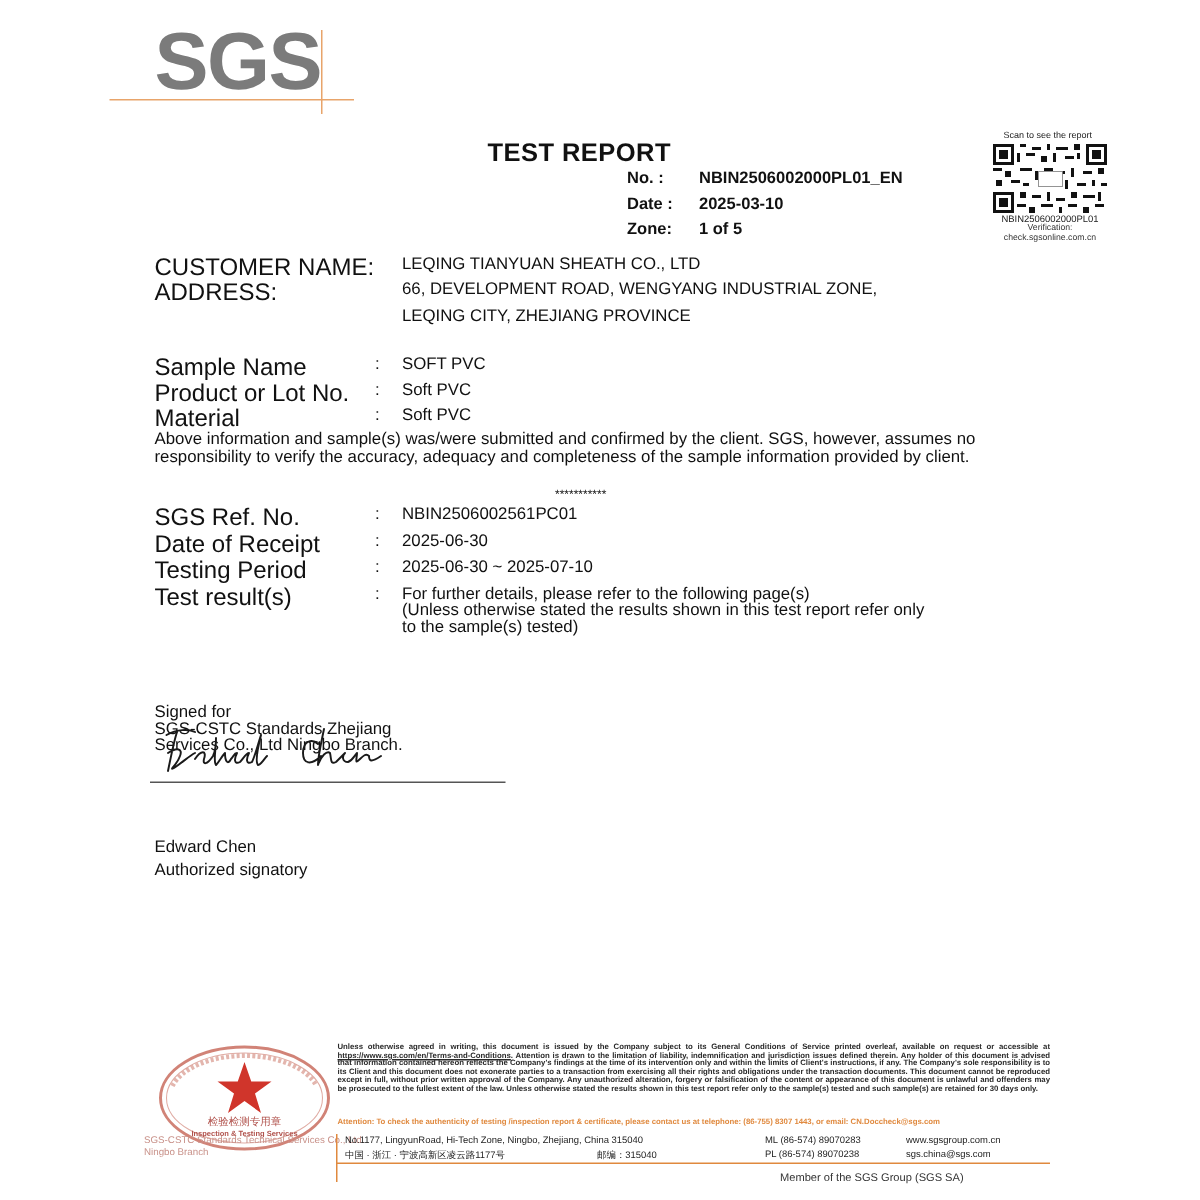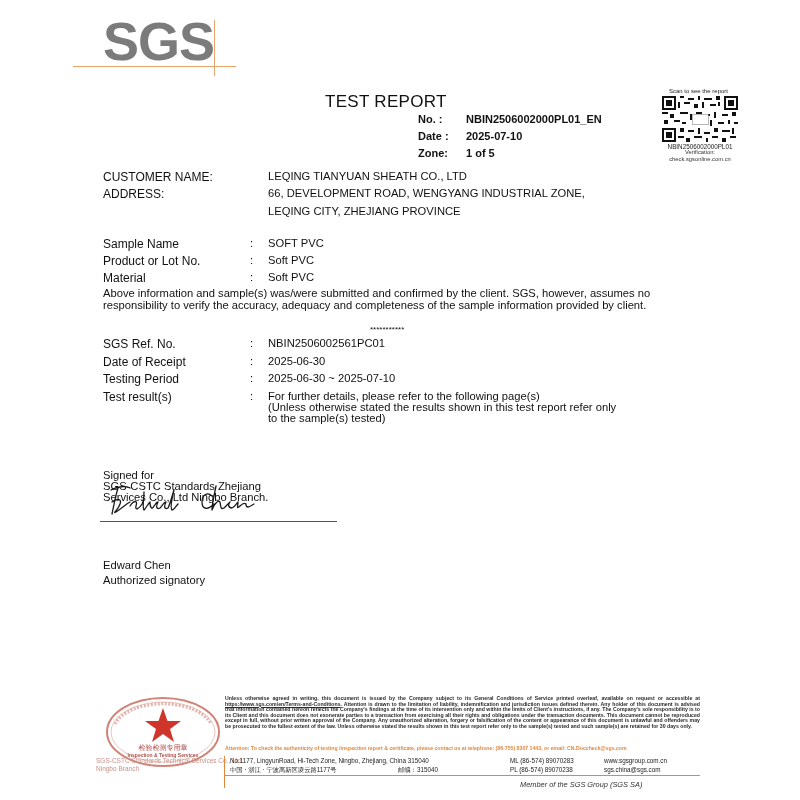--- a/index.html
+++ b/index.html
@@ -7,66 +7,66 @@
          font-family: "Liberation Sans", "DejaVu Sans", sans-serif; color: #111; }
   .abs { position: absolute; }
 
   
   .logo-text { left: 103px; top: 14px; font-family: "Liberation Sans", sans-serif; font-weight: 700;
                font-size: 54px; letter-spacing: -1px; color: #7b7b7b; line-height: 1; }
   .logo-hline { left: 73px; top: 66px; width: 163px; height: 1px; background: #e8a46a; }
   .logo-vline { left: 214px; top: 20px; width: 1px; height: 56px; background: #e8a46a; }
 
   
-  .report-title { left: 325px; top: 92px; font-weight: 400; font-size: 17px; letter-spacing: 0.3px; }
+  .report-title { left: 325px; top: 92px; font-weight: 700; font-size: 17px; letter-spacing: 0.3px; }
   .meta { left: 418px; font-weight: 700; font-size: 11px; }
   .meta .k { display: inline-block; width: 48px; }
   .meta .v { display: inline-block; }
 
   
   .qr-caption { left: 656px; top: 88px; width: 85px; text-align: center; font-size: 6px; color: #222; }
   .qr { left: 662px; top: 96px; width: 76px; height: 46px; }
   .qr-no { left: 655px; top: 143px; width: 90px; text-align: center; font-size: 6.3px; color: #222; }
   .qr-ver { left: 655px; top: 149px; width: 90px; text-align: center; font-size: 5.8px; color: #333; line-height: 7px; }
 
   
   .row { left: 103px; font-size: 11.2px; line-height: 13px; margin-top: 36px; }
-  .lbl { position: absolute; left: 103px; font-size: 12px; }
+  .lbl { position: absolute; left: 103px; font-size: 16px; }
   .colon { position: absolute; left: 250px; font-size: 11.2px; }
   .val { position: absolute; left: 268px; font-size: 11.2px; line-height: 12.5px; }
   .para { left: 103px; width: 600px; font-size: 11.2px; line-height: 11.5px; }
   .stars { left: 370px; top: 325px; font-size: 8px; letter-spacing: 0px; }
 
   .sig-line { left: 100px; top: 521px; width: 237px; height: 1px; background: #555; }
   .signature { left: 108px; top: 482px; width: 160px; height: 36px; }
 
   
   .stamp { left: 103px; top: 694px; width: 118px; height: 80px; }
   .stamp-caption { left: 96px; top: 757px; font-size: 6.5px; color: #c9928a; line-height: 8px; }
   .fine { left: 225px; top: 696px; width: 475px; font-size: 5.2px; line-height: 5.6px; font-weight: 700; color: #2a2a2a; text-align: justify; }
   .fine a { color: #2a2a2a; text-decoration: underline; }
   .attention { left: 225px; top: 746px; width: 475px; font-size: 5.2px; line-height: 5.6px; font-weight: 700; color: #e0893e; }
   .foot-vline { left: 224px; top: 756px; width: 1px; height: 32px; background: #e0893e; }
   .foot-hline { left: 224px; top: 775px; width: 476px; height: 1px; background: #e0893e; }
   .addr { font-size: 6.3px; color: #222; }
-  .member { left: 520px; top: 780px; font-size: 7.4px; color: #333; font-style: italic; }
+  .member { left: 520px; top: 780px; font-size: 7.4px; color: #333; }
 </style>
 </head>
 <body>
 
 <div class="abs logo-text">SGS</div>
 <div class="abs logo-hline"></div>
 <div class="abs logo-vline"></div>
 
 <div class="abs report-title">TEST REPORT</div>
 <div class="abs meta" style="top:113px">
   <span class="k">No.  :</span><span class="v">NBIN2506002000PL01_EN</span>
 </div>
 <div class="abs meta" style="top:130px">
-  <span class="k">Date :</span><span class="v">2025-07-10</span>
+  <span class="k">Date :</span><span class="v">2025-03-10</span>
 </div>
 <div class="abs meta" style="top:147px">
   <span class="k">Zone:</span><span class="v">1 of  5</span>
 </div>
 
 <div class="abs qr-caption">Scan to see the report</div>
 <svg class="abs qr" viewBox="0 0 38 23" preserveAspectRatio="none" shape-rendering="crispEdges">
   <rect width="38" height="23" fill="#fff"></rect>
   <rect x="0" y="0" width="7" height="7" fill="#111"></rect>
     <rect x="1" y="1" width="5" height="5" fill="#fff"></rect>

